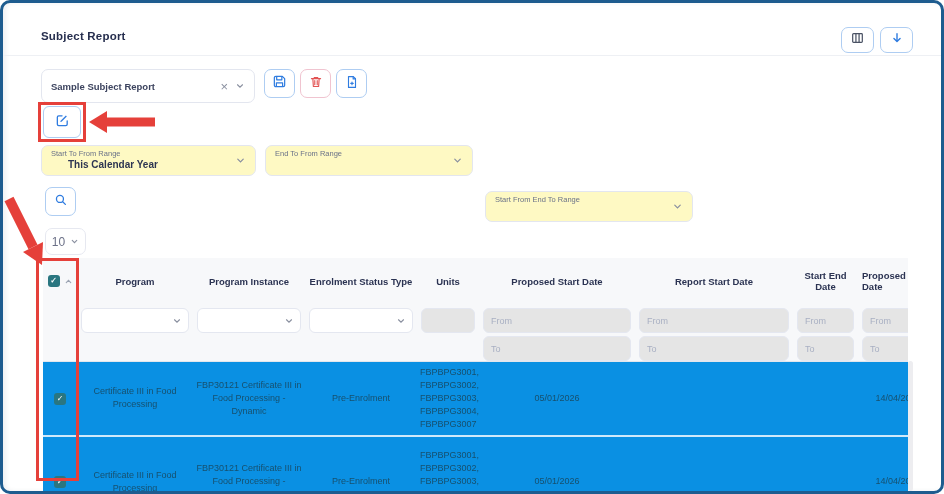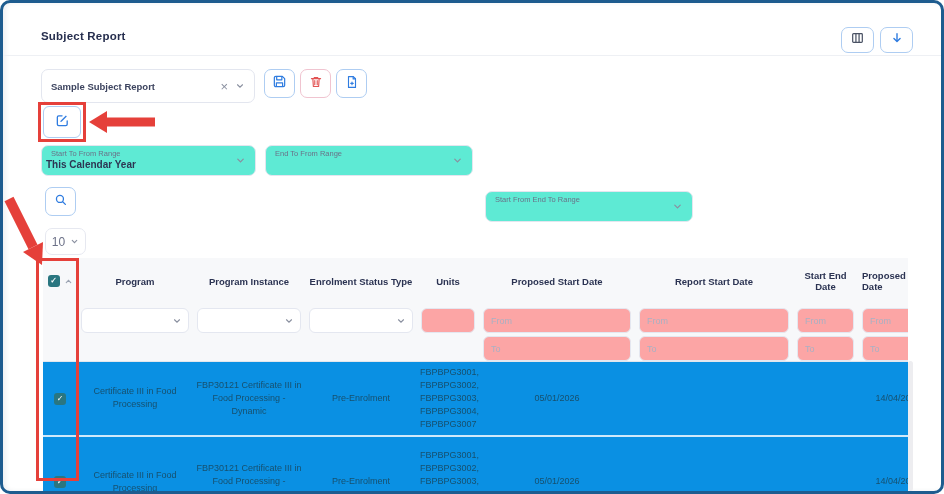--- a/index.html
+++ b/index.html
@@ -39,23 +39,23 @@
 
   
   .btn-edit{position:absolute;left:40px;top:103px;width:38px;height:32px;border:1.5px solid #aecdf2;
     border-radius:6px;background:#fff;display:flex;align-items:center;justify-content:center;color:var(--accent-blue);cursor:pointer;}
   .ann-box-edit{position:absolute;left:35px;top:99px;width:48px;height:40px;border:3px solid var(--annotation);z-index:30;pointer-events:none;}
   .ann-arrow-edit{position:absolute;left:86px;top:106px;z-index:30;pointer-events:none;}
   .ann-box-col{position:absolute;left:33px;top:255px;width:43px;height:223px;border:3px solid var(--annotation);z-index:30;pointer-events:none;}
   .ann-arrow-diag{position:absolute;left:0px;top:192px;z-index:30;pointer-events:none;}
 
   
-  .filter-box{position:absolute;top:142px;height:31px;border:1px solid #e3e6ef;border-radius:7px;background:#5eead4;cursor:pointer;}
+  .filter-box{position:absolute;top:142px;height:31px;border:1px solid #e3e6ef;border-radius:7px;background:#fef9c3;cursor:pointer;}
   .filter-box .lbl{position:absolute;left:9px;top:3px;font-size:7.5px;color:#6a7288;}
-  .filter-box .fval{position:absolute;left:4px;top:13px;font-size:10px;font-weight:bold;color:#2d3552;}
+  .filter-box .fval{position:absolute;left:26px;top:13px;font-size:10px;font-weight:bold;color:#2d3552;}
   .filter-box .chev{position:absolute;right:9px;top:9px;}
   .fb-1{left:38px;width:215px;}
   .fb-2{left:262px;width:208px;text-decoration:underline;}
   .fb-3{left:482px;width:208px;margin-top:46px;}
 
   .btn-search{position:absolute;left:42px;top:184px;width:31px;height:29px;border:1.5px solid #aecdf2;border-radius:7px;
     background:#fff;display:flex;align-items:center;justify-content:center;color:var(--accent-blue);cursor:pointer;}
 
   .page-size{position:absolute;left:42px;top:225px;width:41px;height:27px;border:1px solid #e6e8f0;border-radius:7px;
     background:#fff;display:flex;align-items:center;justify-content:center;gap:5px;cursor:pointer;}
@@ -63,21 +63,21 @@
 
   
   .table-wrap{position:absolute;left:40px;top:255px;width:865px;height:233px;overflow:hidden;}
   table{border-collapse:collapse;table-layout:fixed;width:895px;}
   thead th{background:#f7f8fa;font-size:9.5px;font-weight:bold;color:#2b3352;text-align:center;}
   tr.head-row th{height:46px;vertical-align:middle;}
   th.th-proposed-end{text-align:left;padding-left:4px;}
   tr.filter-row th{height:56px;vertical-align:top;padding:4px 4px 0 4px;border-bottom:1px solid #e2e6ed;}
   .mini-select{width:100%;height:25px;border:1px solid #e4e7f0;border-radius:6px;background:#fff;position:relative;cursor:pointer;}
   .mini-select .chev{position:absolute;right:6px;top:7px;}
-  .mini-input{width:100%;height:25px;border:1px solid #e4e7f0;border-radius:6px;background:#fca5a5;
+  .mini-input{width:100%;height:25px;border:1px solid #e4e7f0;border-radius:6px;background:#e5e5e5;
     font-size:9px;color:#5a6275;padding:0 7px;outline:none;font-family:"Liberation Sans",sans-serif;}
   .mini-input::placeholder{color:#a9b0c3;}
   .stack{display:flex;flex-direction:column;gap:3px;}
   tbody td{background:var(--row-selected);color:#17506e;font-size:9px;text-align:center;vertical-align:middle;
     padding:2px 3px;line-height:1.45;}
   tr.data-row-1 td{height:74px;border-bottom:2px solid #cfe9fb;}
   tr.data-row-2 td{height:92px;}
   .cb{display:inline-flex;width:12px;height:12px;border-radius:3px;background:var(--checkbox-teal);
     color:#fff;font-size:8px;line-height:12px;align-items:center;justify-content:center;cursor:pointer;}
   .sel-head{display:flex;align-items:center;justify-content:center;gap:4px;}

